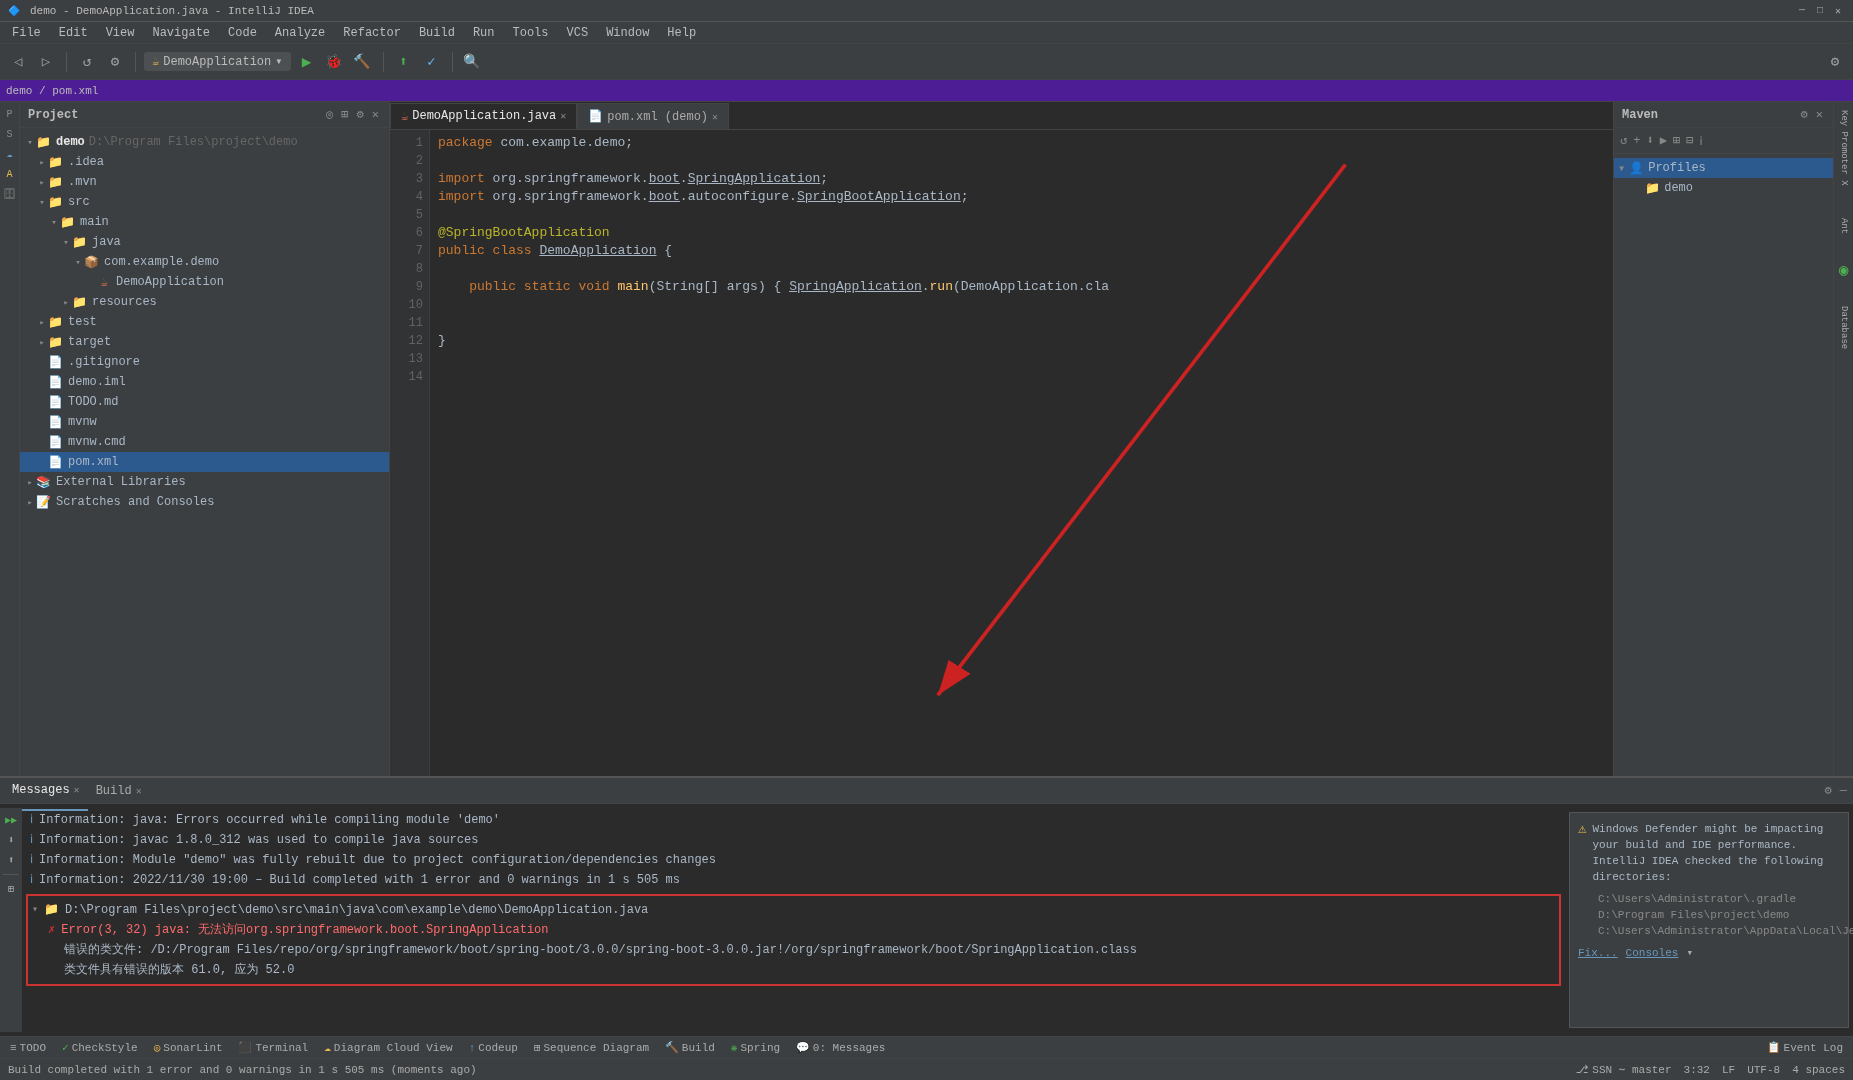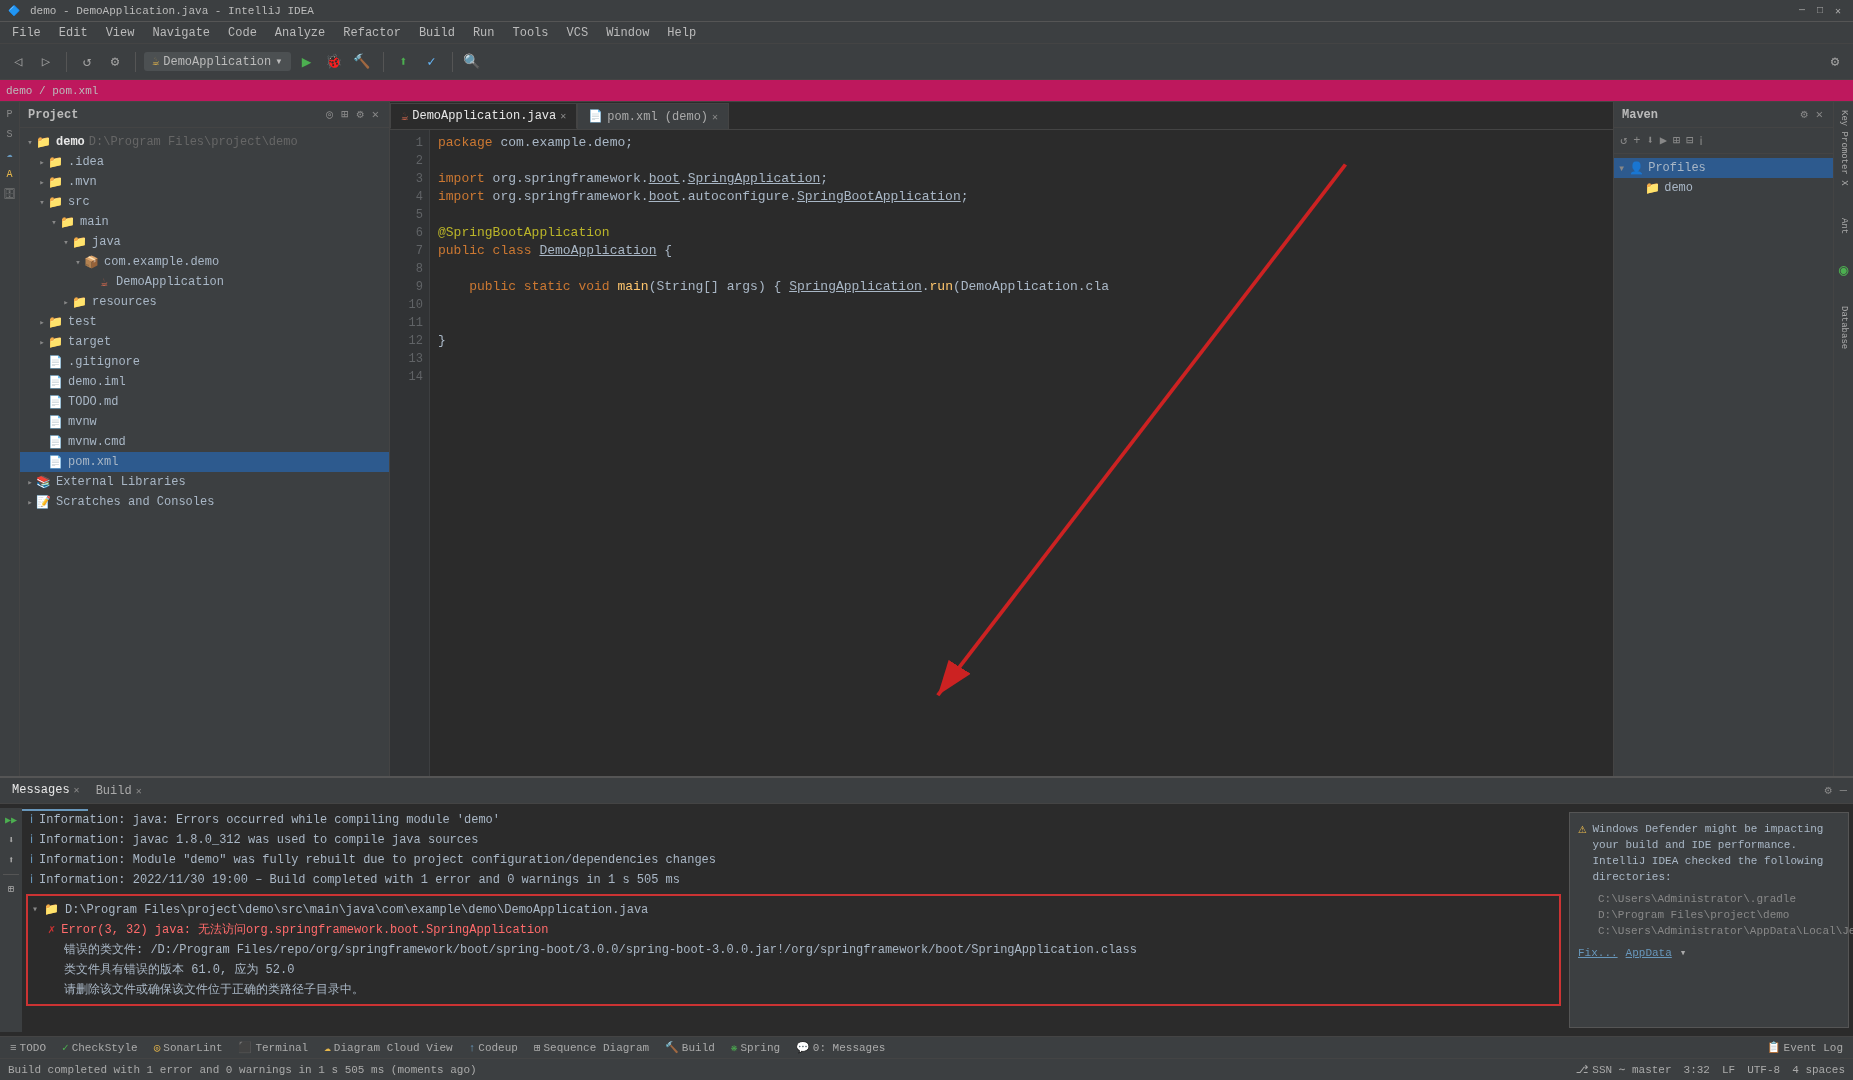--- a/index.html
+++ b/index.html
@@ -117,21 +117,21 @@
       color: #4caf50;
       font-size: 16px;
     }
     .run-btn-debug {
       color: #64b5f6;
       font-size: 14px;
     }
 
     
     .project-tab-bar {
-      background: #be185d;
+      background: #4c1d95;
       height: 22px;
       display: flex;
       align-items: center;
       padding: 0 6px;
       border-bottom: 1px solid #444;
       font-size: 11px;
       color: #bbb;
       font-family: Liberation Mono, monospace;
     }
     .project-tab-bar span { margin-right: 4px; }
@@ -887,37 +887,34 @@
         <div class="msg-line" style="padding-left:16px;">
           <span class="msg-icon-error">✗</span>
           <span class="msg-text error">Error(3, 32)  java: 无法访问org.springframework.boot.SpringApplication</span>
         </div>
         <div class="msg-line" style="padding-left:32px;">
           <span class="msg-text">错误的类文件: /D:/Program Files/repo/org/springframework/boot/spring-boot/3.0.0/spring-boot-3.0.0.jar!/org/springframework/boot/SpringApplication.class</span>
         </div>
         <div class="msg-line" style="padding-left:32px;">
           <span class="msg-text">类文件具有错误的版本 61.0, 应为 52.0</span>
         </div>
-        <div class="msg-line" style="padding-left:32px;">
-          <span class="msg-text">请删除该文件或确保该文件位于正确的类路径子目录中。</span>
-        </div>
       </div>
     </div>
 
     <div class="warning-box">
       <div class="warning-title">
         <span class="warning-icon">⚠</span>
         <span>Windows Defender might be impacting your build and IDE performance. IntelliJ IDEA checked the following directories:</span>
       </div>
       <div style="margin-left:20px; font-size:11px; color:#888;">C:\Users\Administrator\.gradle</div>
       <div style="margin-left:20px; font-size:11px; color:#888;">D:\Program Files\project\demo</div>
       <div style="margin-left:20px; font-size:11px; color:#888;">C:\Users\Administrator\AppData\Local\JetBrains\IntelliJIdea2020.1</div>
       <div class="warning-links">
         <span class="warning-link">Fix...</span>
-        <span class="warning-link">AppData</span>
+        <span class="warning-link">Consoles</span>
         <span style="color:#aaa;">▾</span>
       </div>
     </div>
   </div>
 </div>
 
 <div class="bottom-toolbar-tabs">
   <div class="btool-tab">
     <span style="font-size:11px;">≡</span>
     <span>TODO</span>

